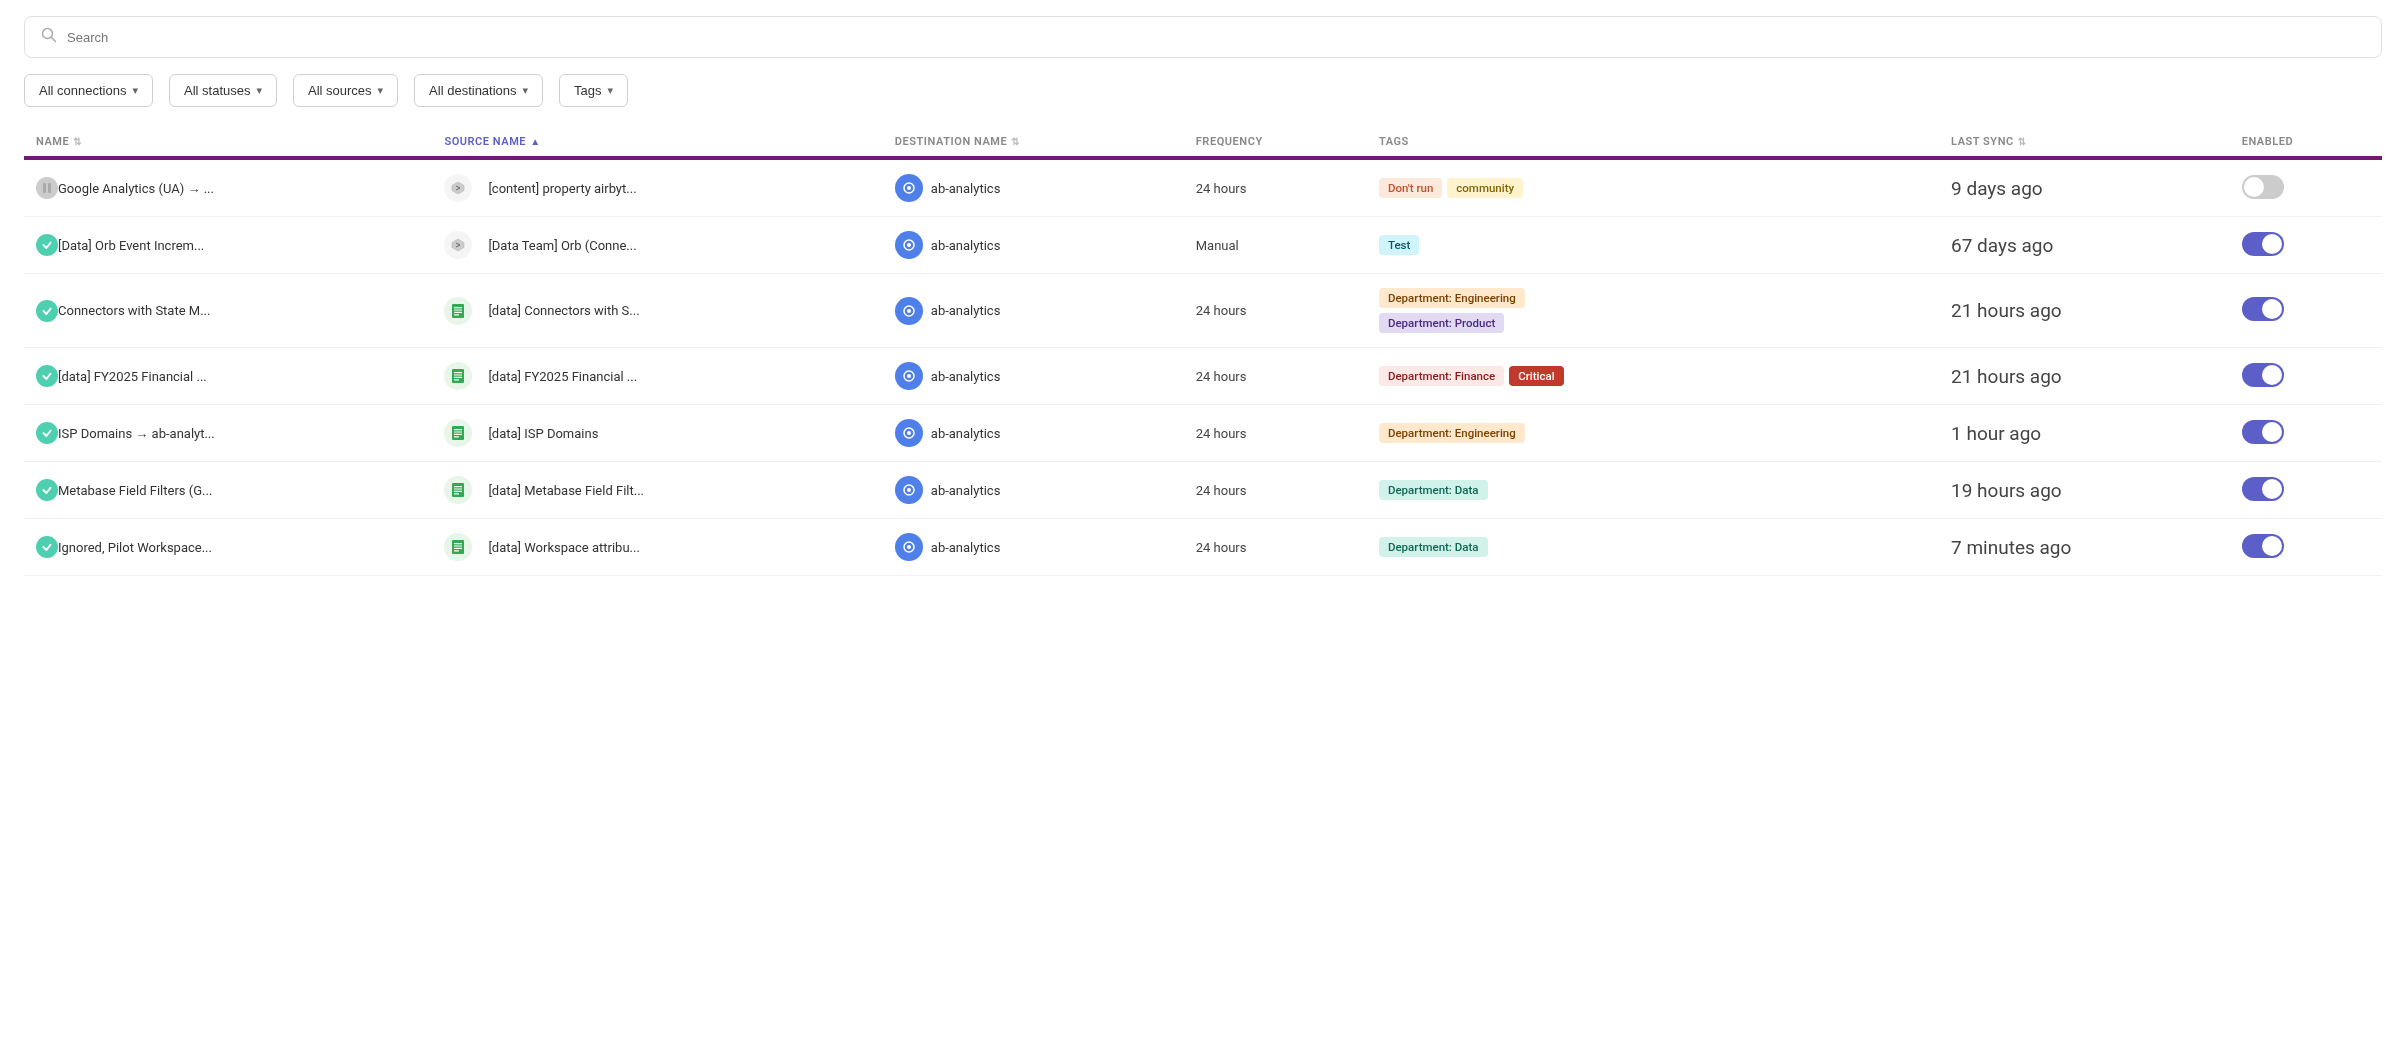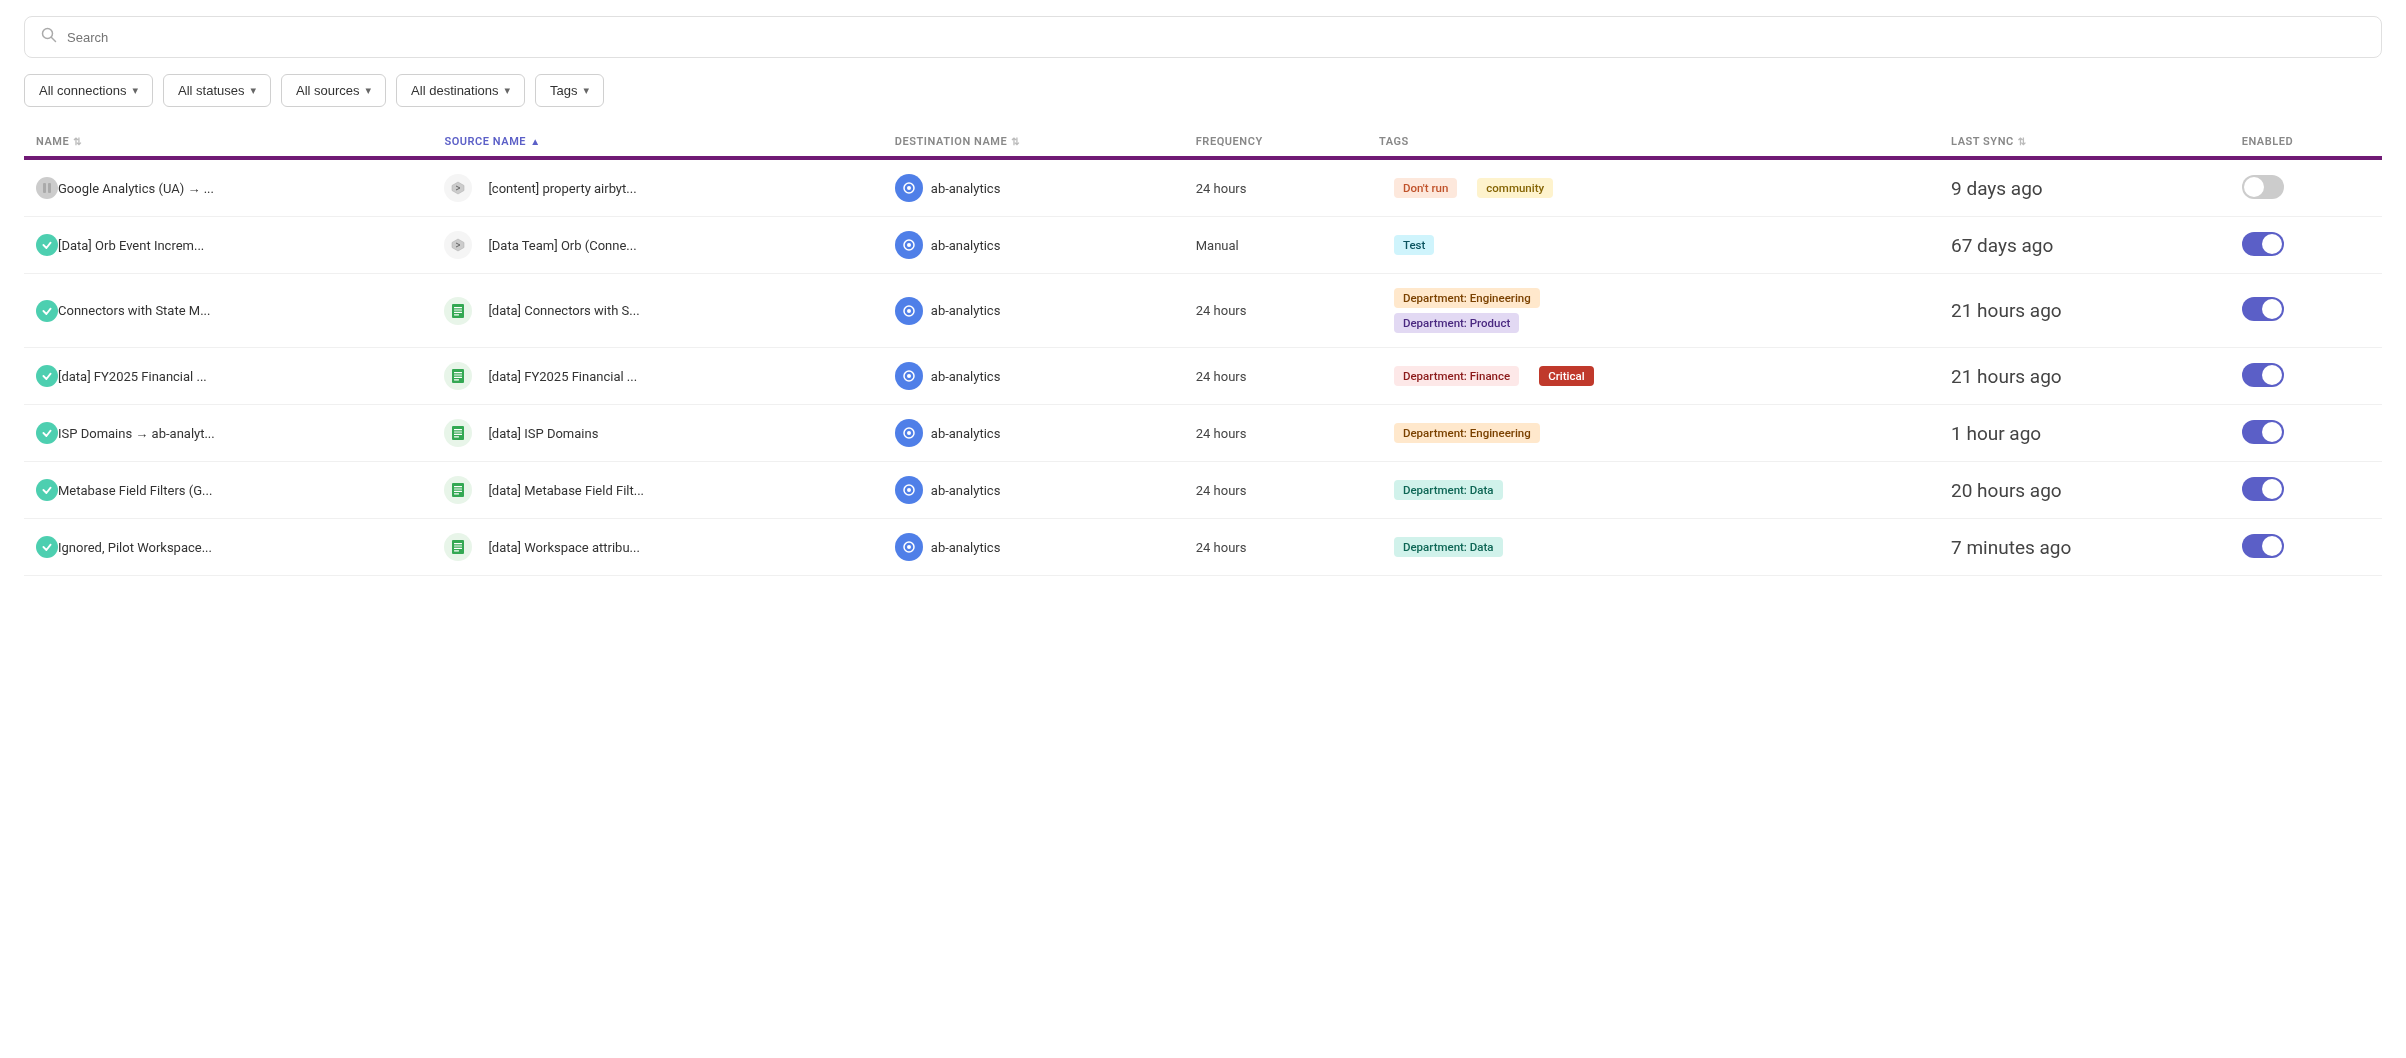--- a/index.html
+++ b/index.html
@@ -30,21 +30,21 @@
     .search-bar input {
       border: none;
       outline: none;
       font-size: 13px;
       color: #aaa;
       width: 100%;
       background: transparent;
     }
     .filters {
       display: flex;
-      gap: 10px;
+      gap: 16px;
       margin-bottom: 20px;
     }
     .filter-btn {
       display: flex;
       align-items: center;
       gap: 6px;
       border: 1.5px solid #d0d0d0;
       border-radius: 6px;
       padding: 8px 14px;
       background: #fff;
@@ -166,21 +166,20 @@
       gap: 5px;
       max-width: 260px;
     }
     .tag {
       display: inline-block;
       padding: 3px 9px;
       border-radius: 4px;
       font-size: 11.5px;
       font-weight: 500;
       white-space: nowrap;
-      margin-left: 15px;
     }
     .tag-dontrun {
       background: #fde8dc;
       color: #c0522a;
     }
     .tag-community {
       background: #fef3cd;
       color: #856404;
     }
     .tag-test {
@@ -578,21 +577,21 @@
               </div>
     <span>ab-analytics</span>
   </div>
           </td>
           <td class="freq-cell">24 hours</td>
           <td>
             <div class="tags-cell">
               <span class="tag tag-dept-data">Department: Data</span>
             </div>
           </td>
-          <td class="sync-cell">20 hours ago</td>
+          <td class="sync-cell">19 hours ago</td>
           <td><div class="toggle on">
     <div class="toggle-knob"></div>
   </div></td>
         </tr>
         <tr>
           <td>
             <div class="name-cell">
     <div class="status-icon active">
       <svg width="10" height="10" viewBox="0 0 10 10" fill="none">
                   <path d="M2 5L4.5 7.5L8 3" stroke="white" stroke-width="1.5" stroke-linecap="round" stroke-linejoin="round"></path>

